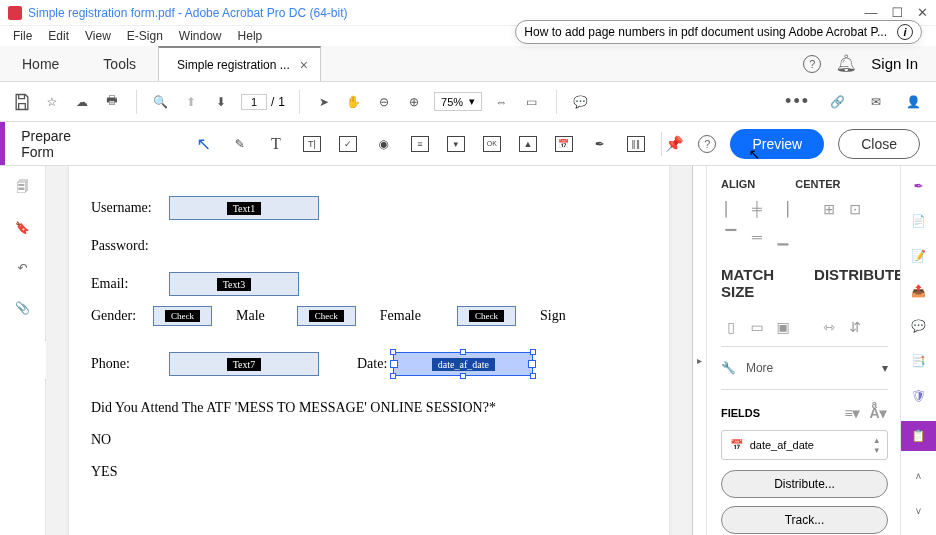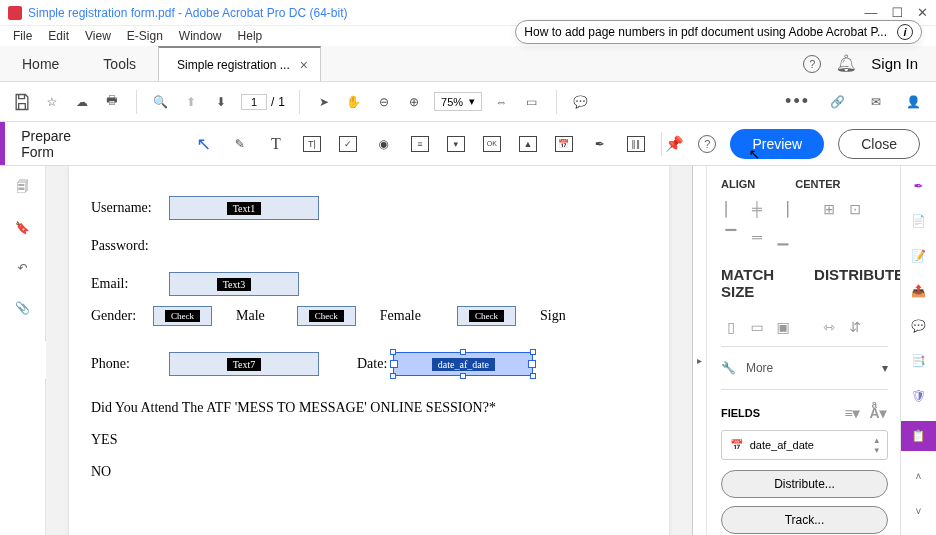--- a/index.html
+++ b/index.html
@@ -272,22 +272,22 @@
             <span style="top:-4px;left:-4px"></span>
               <span style="top:-4px;right:-4px"></span>
             <span style="bottom:-4px;left:-4px"></span>
               <span style="bottom:-4px;right:-4px"></span>
             <span style="top:-4px;left:50%;transform:translateX(-50%)"></span>
             <span style="bottom:-4px;left:50%;transform:translateX(-50%)"></span>
           </div>
         </div>
       </div>
       <div class="question">Did You Attend The ATF 'MESS TO MESSAGE' ONLINE SESSION?*</div>
+      <div class="answer">NO</div>
       <div class="answer">YES</div>
-      <div class="answer">NO</div>
     </div>
   </div>
 
   <div class="collapse-tab-r">▸</div>
 
   <div class="rightpanel">
     <div class="rp-headers">
       <span>ALIGN</span>
       <span>CENTER</span>
     </div>

